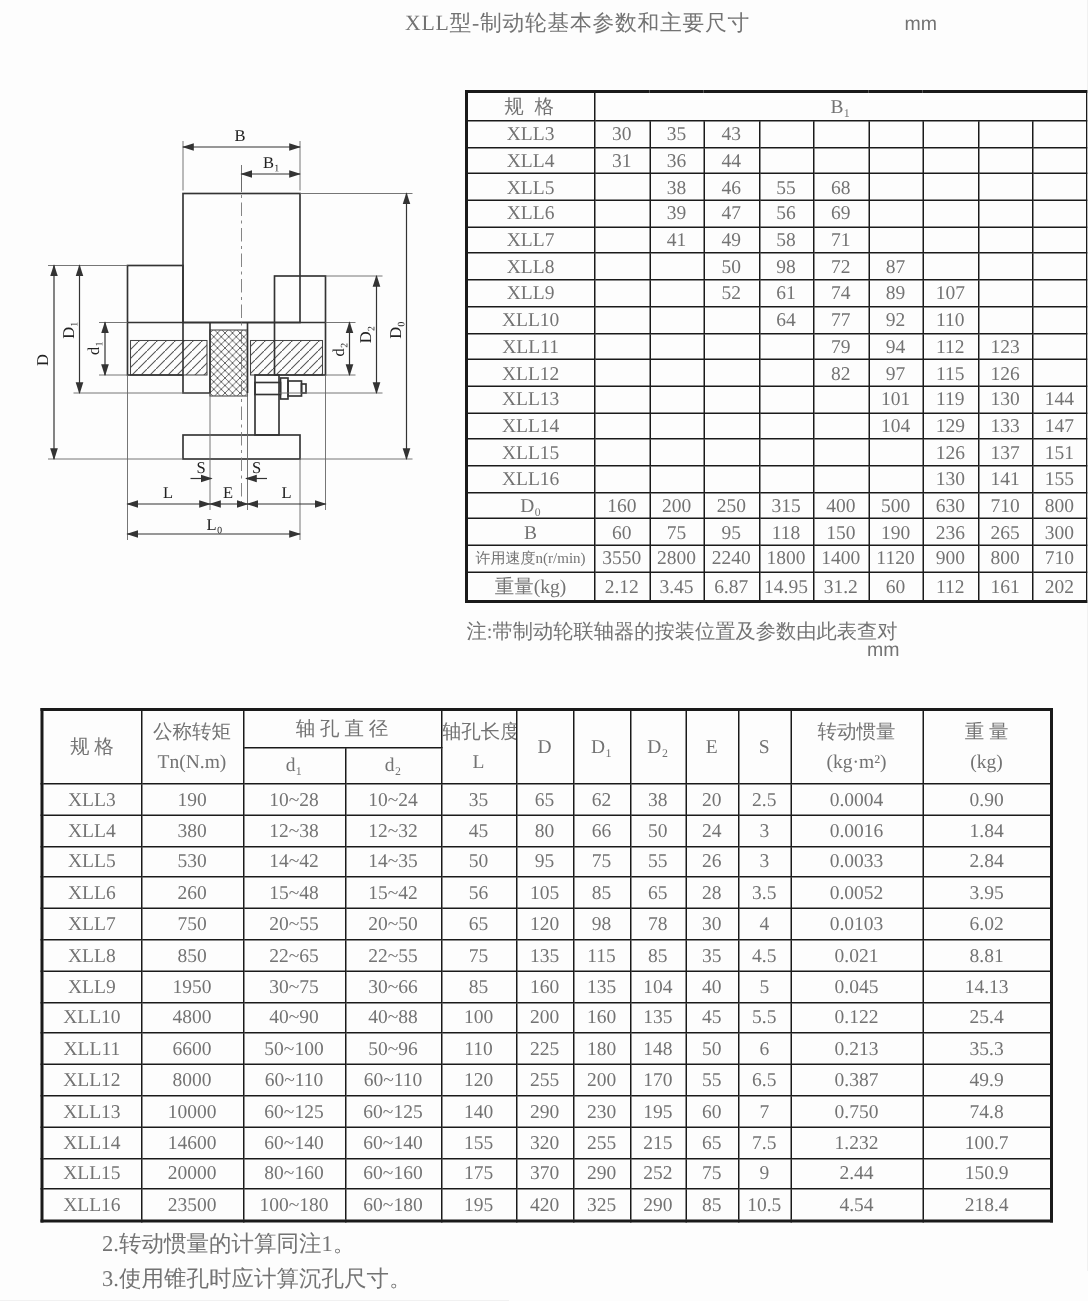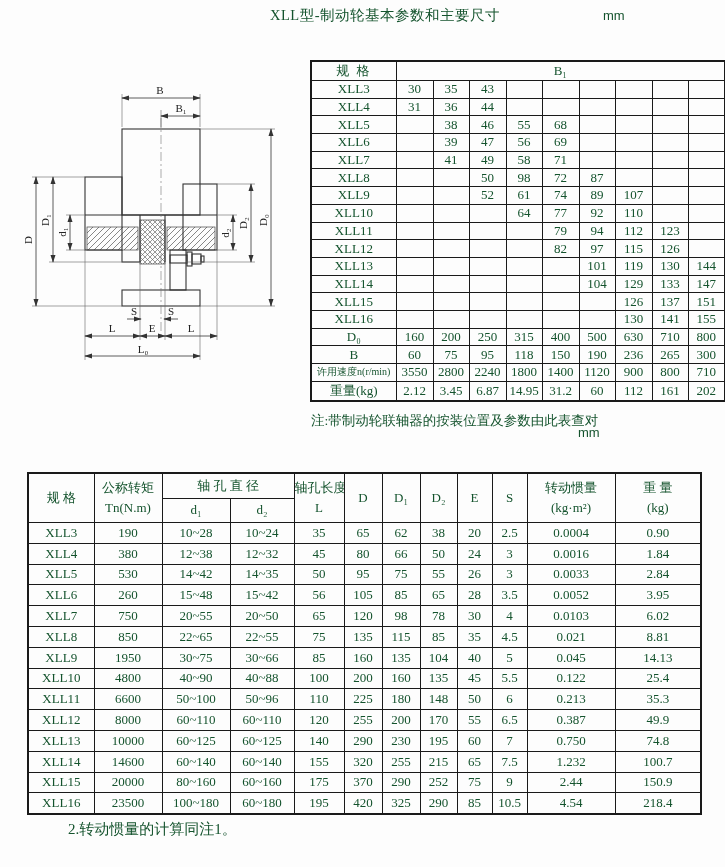--- a/index.html
+++ b/index.html
@@ -1,17 +1,17 @@
 <!DOCTYPE html>
 <html><head>
 <meta charset="utf-8">
 <style>
   html,body{margin:0;padding:0;background:#e8e8e8;}
   #page{position:relative;width:725px;height:867px;background:#fdfdfd;overflow:hidden;
-        font-family:"Liberation Serif","DejaVu Serif",serif;color:#14532d;}
+        font-family:"Liberation Serif","DejaVu Serif",serif;color:#737373;}
   .abs{position:absolute;}
   .doc-title{font-size:14.5px;letter-spacing:0.5px;white-space:nowrap;}
   .unit{font-size:13px;font-family:"Liberation Sans","DejaVu Sans",sans-serif;}
   .note{font-size:13.5px;white-space:nowrap;}
   .footnote{font-size:15px;white-space:nowrap;}
 
   table{border-collapse:collapse;table-layout:fixed;background:#fdfdfd;margin-top:24px;}
   .t1{border:2px solid #1a1a1a;font-size:13px;}
   .t1 td,.t1 th{border:1px solid #1a1a1a;text-align:center;vertical-align:middle;
      padding:0;height:16.7px;overflow:hidden;white-space:nowrap;font-weight:normal;}
@@ -597,14 +597,15 @@
           <td>290</td>
           <td>85</td>
           <td>10.5</td>
           <td>4.54</td>
           <td>218.4</td>
         </tr>
       </tbody>
   </table>
 
   <div class="abs footnote" style="left:68px;top:820px;">2.转动惯量的计算同注1。</div>
+  <div class="abs footnote" style="left:68px;top:843px;">3.使用锥孔时应计算沉孔尺寸。</div>
 
 </div>
 
 </body></html>

